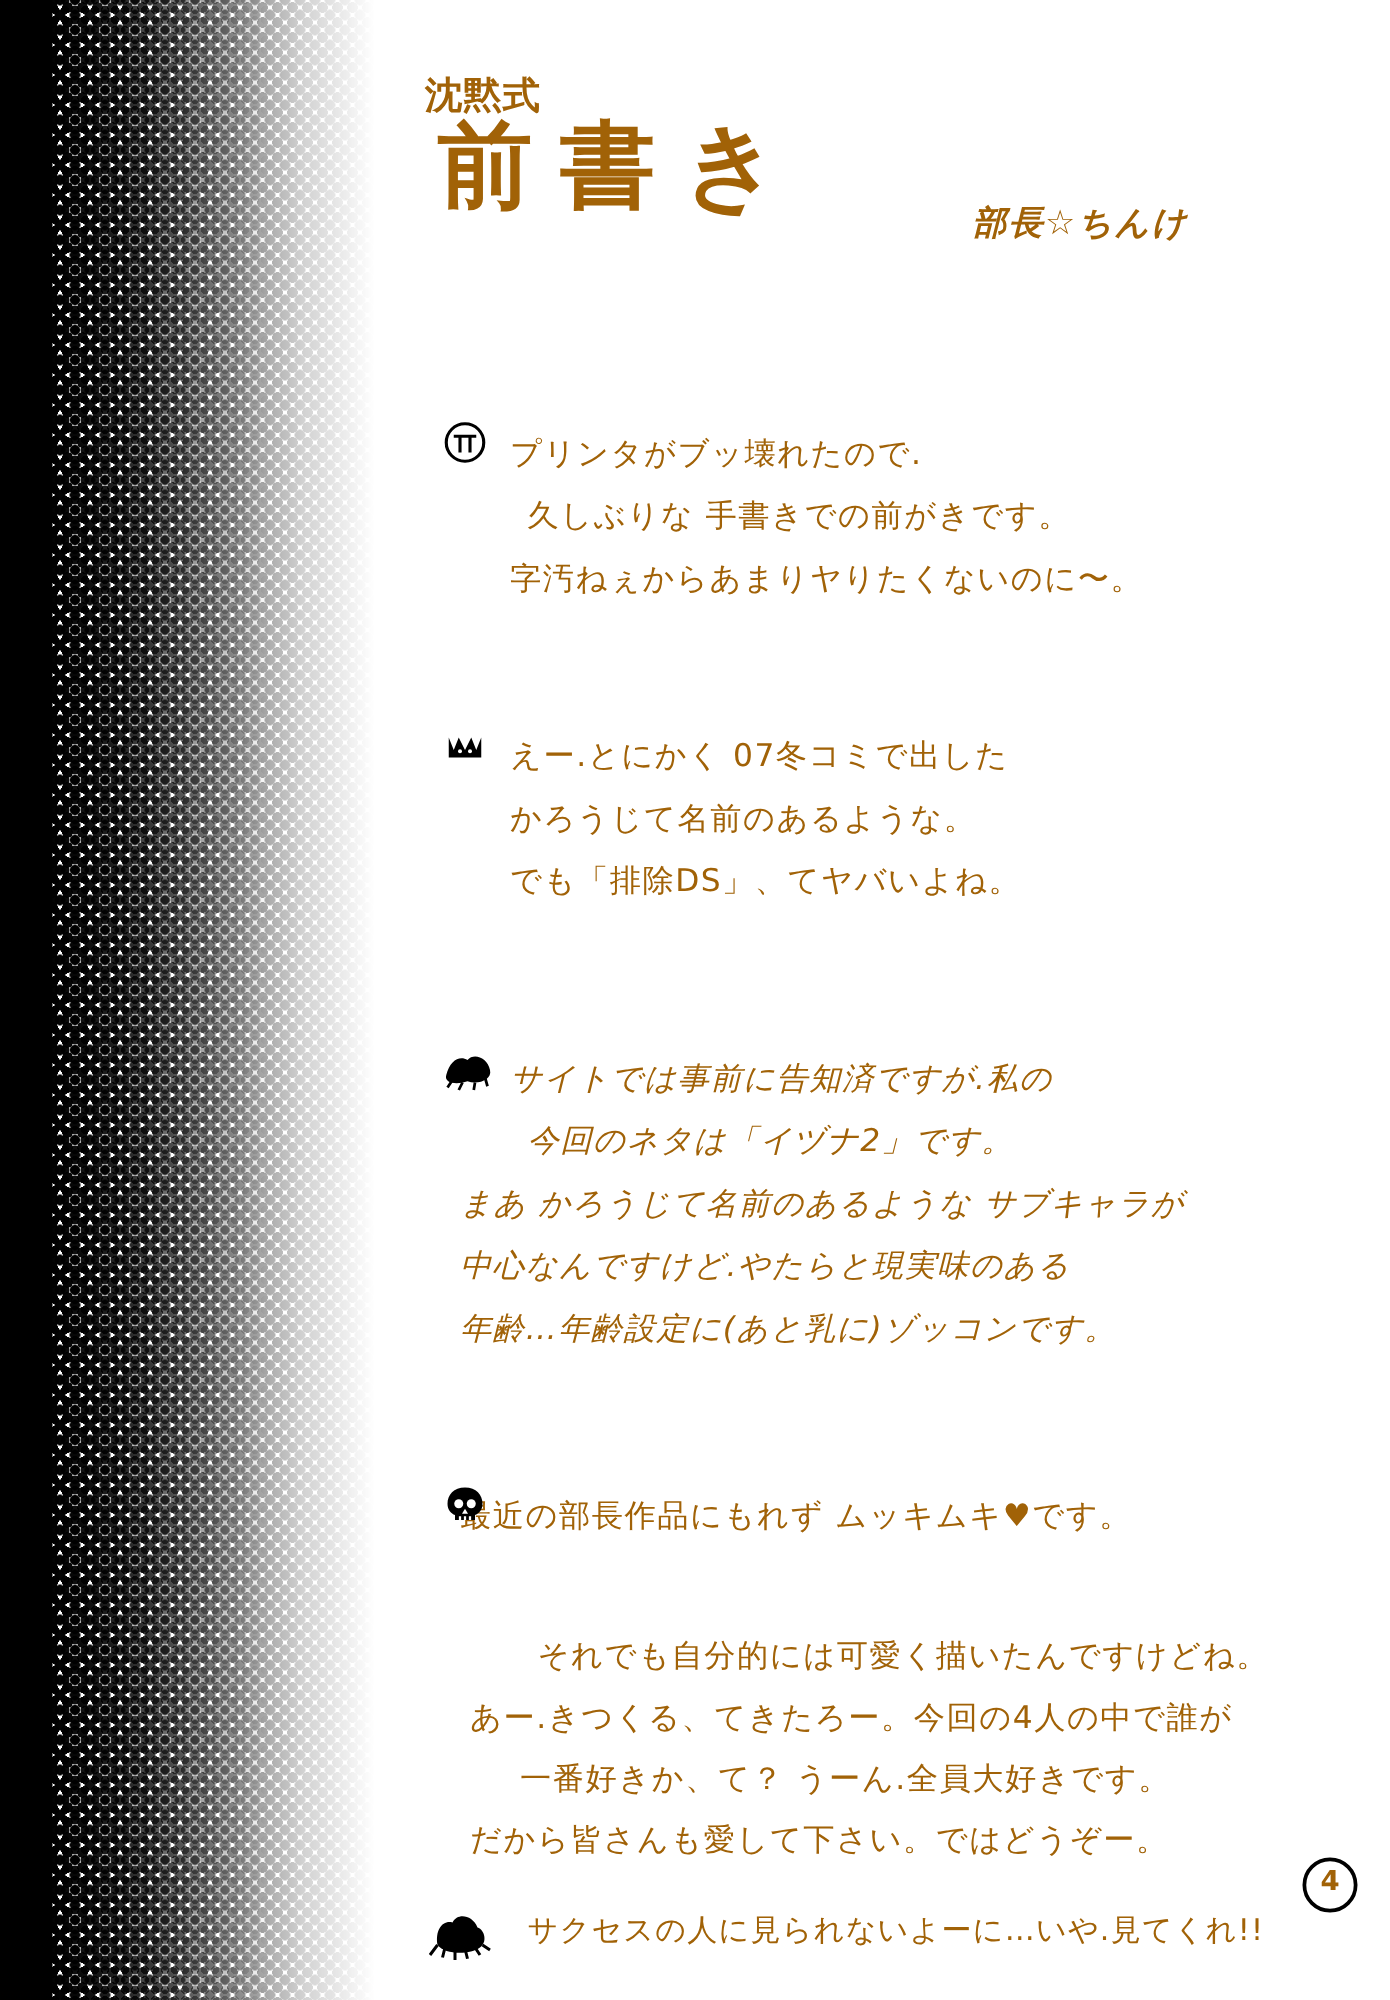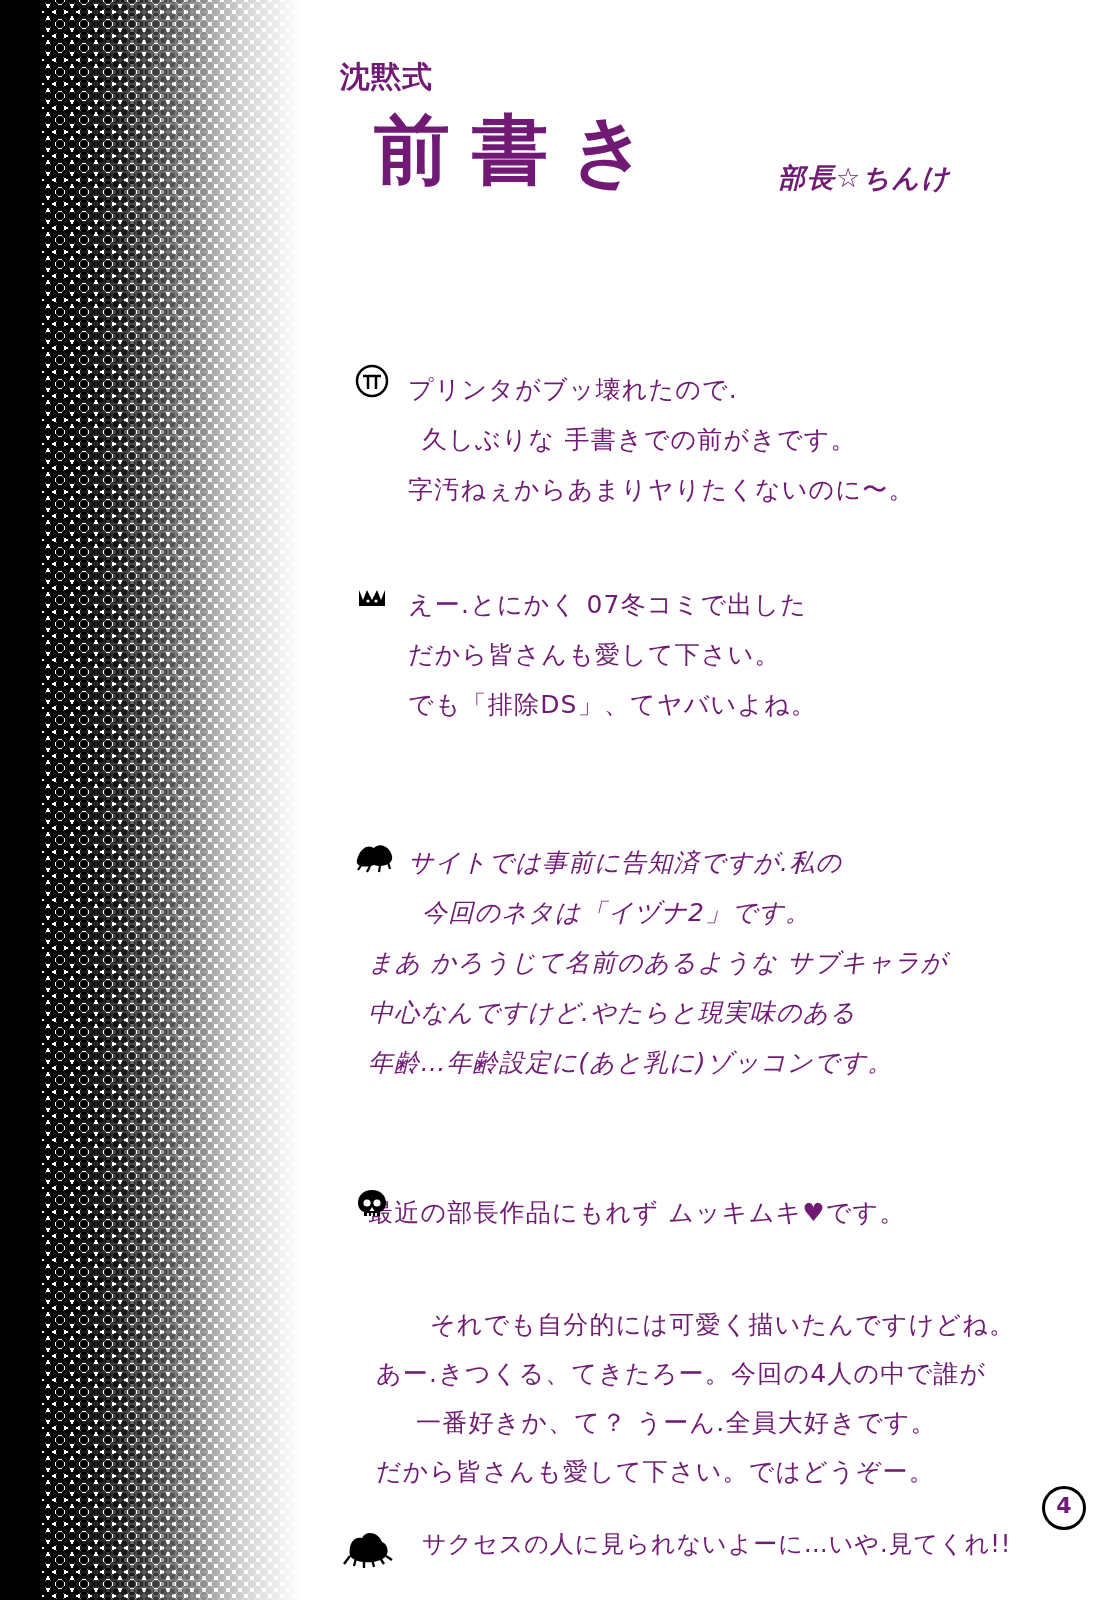--- a/index.html
+++ b/index.html
@@ -7,21 +7,21 @@
     padding: 0;
     background: #ffffff;
   }
   #page {
     position: relative;
     width: 1112px;
     height: 1600px;
     background: #ffffff;
     overflow: hidden;
     font-family: "DejaVu Sans", sans-serif;
-    color: #701a75;
+    color: #a16207;
   }
 
   
   .halftone {
     position: absolute;
     left: 0;
     top: 0;
     width: 300px;
     height: 1600px;
   }
@@ -71,27 +71,26 @@
     top: 62px;
     font-size: 30px;
     font-weight: bold;
     letter-spacing: 1px;
     line-height: 1;
     font-family: "DejaVu Sans", sans-serif;
   }
   .title {
     position: absolute;
     left: 50px;
-    top: 112px;
+    top: 100px;
     font-size: 76px;
     font-weight: bold;
     letter-spacing: 22px;
     line-height: 1;
-    font-family: Liberation Serif, serif;
-    margin-left: 24px;
+    font-family: Liberation Mono, monospace;
   }
   .byline {
     position: absolute;
     left: 478px;
     top: 160px;
     font-size: 27px;
     font-weight: bold;
     letter-spacing: 2px;
     font-family: "DejaVu Sans", sans-serif;
     font-style: italic;
@@ -119,21 +118,21 @@
   .line {
     font-size: 25px;
     line-height: 50px;
     letter-spacing: 1.2px;
     white-space: nowrap;
     font-family: "DejaVu Sans", sans-serif;
   }
   .line.indent1 { padding-left: 14px; }
   .line.hang { margin-left: -40px; }
 
-  .p1 { top: 365px; }
+  .p1 { top: 338px; }
   .p2 { top: 580px; }
   .p3 { top: 838px; font-style: italic; }
   .p4 { top: 1188px; }
   .p5 { top: 1300px; left: 60px; }
   .p5 .line { line-height: 49px; }
 
   
   .pagenum {
     position: absolute;
     left: 742px;
@@ -201,21 +200,21 @@
     <div class="para p2">
       <div class="bullet">
         <svg class="icon-svg" width="40" height="40" viewBox="0 0 40 40" aria-hidden="true">
           <path d="M7 14 L11 24 L15 14 L20 24 L25 14 L29 24 L33 14 L33 30 L7 30 Z" fill="#000"></path>
           <circle cx="16" cy="25" r="1.6" fill="#fff"></circle>
           <circle cx="24" cy="25" r="1.6" fill="#fff"></circle>
         </svg>
       </div>
       <div class="lines">
         <div class="line">えー.とにかく 07冬コミで出した</div>
-        <div class="line">だから皆さんも愛して下さい。</div>
+        <div class="line">かろうじて名前のあるような。</div>
         <div class="line">でも「排除DS」、てヤバいよね。</div>
       </div>
     </div>
 
     <div class="para p3">
       <div class="bullet">
         <svg class="icon-svg" width="46" height="40" viewBox="0 0 46 40" aria-hidden="true">
           <path d="M5 26 C8 14, 16 10, 22 14 C27 8, 38 12, 40 22 C42 30, 30 34, 22 31 C14 34, 3 33, 5 26 Z" fill="#000"></path>
           <path d="M10 30 L6 36 M18 32 L15 38 M28 32 L27 38 M36 28 L38 35" stroke="#000" stroke-width="2.2" fill="none"></path>
         </svg>

